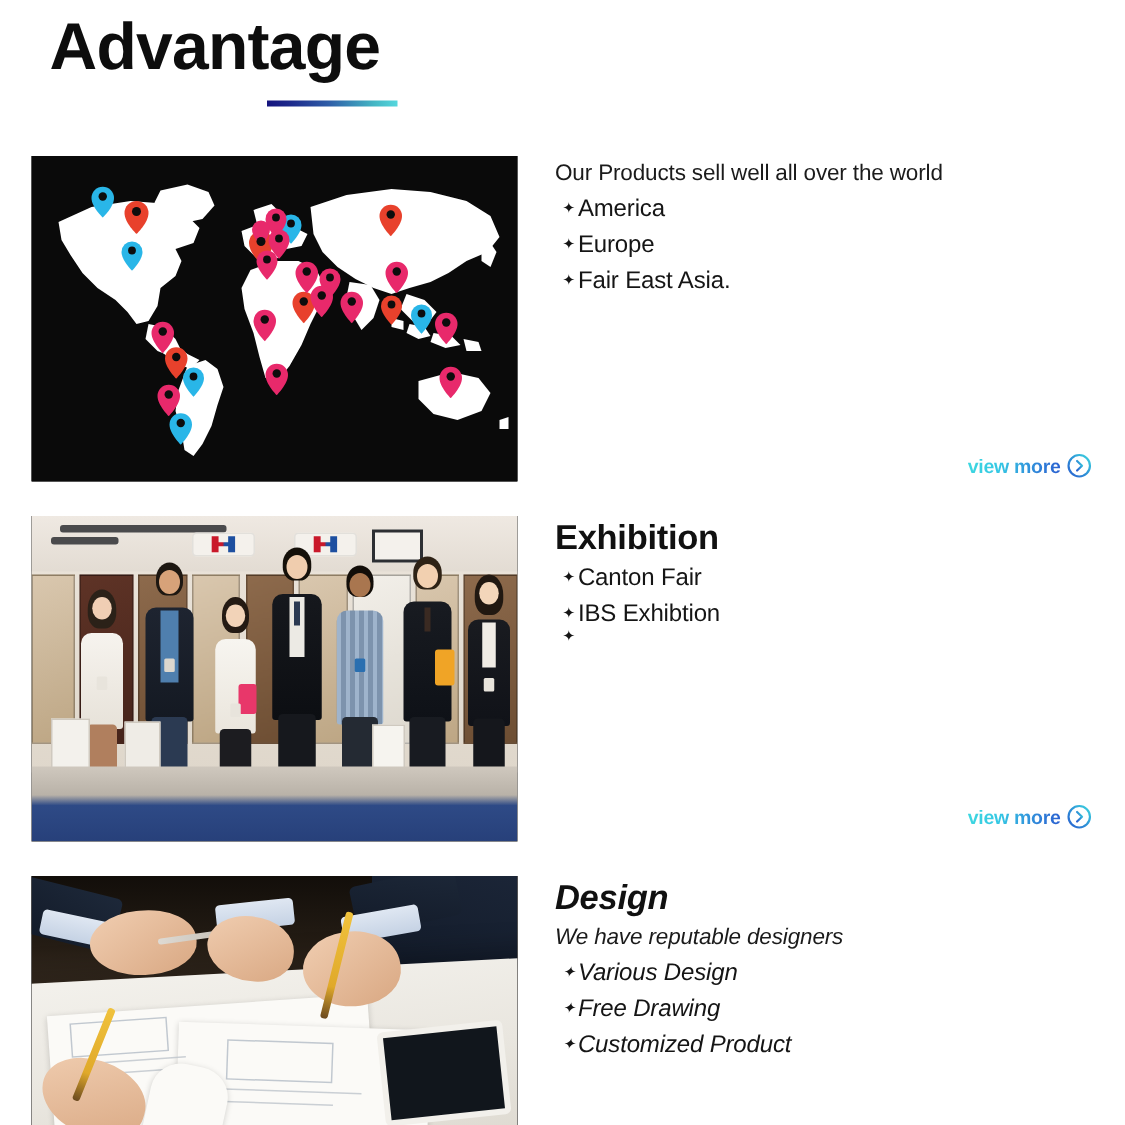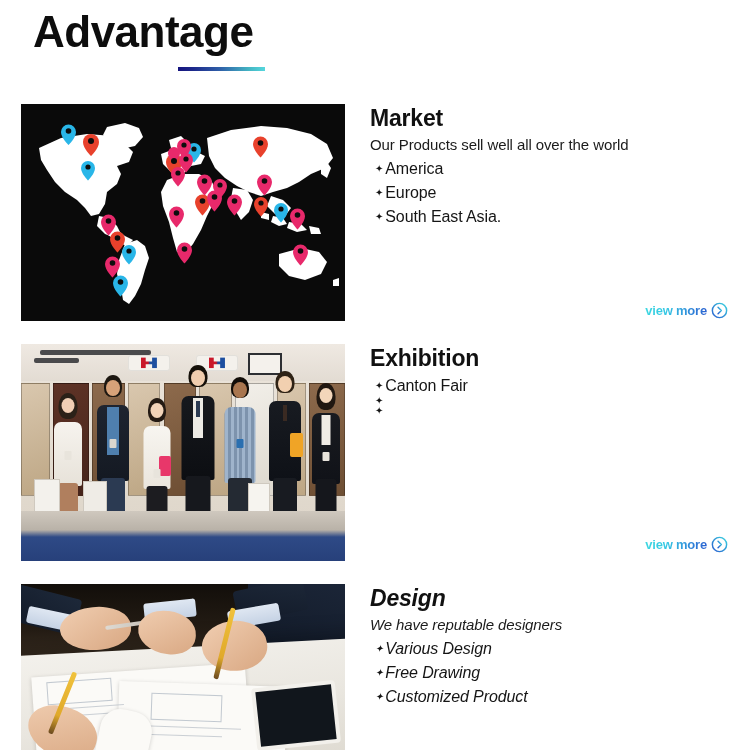--- a/index.html
+++ b/index.html
@@ -333,34 +333,33 @@
                 <circle cx="279.5" cy="147" r="2.8"></circle>
               <circle cx="87.5" cy="117" r="2.8"></circle>
                 <circle cx="91.5" cy="159" r="2.8"></circle>
             </g>
           </g>
         </svg>
       </div>
     </div>
 
     <div class="textcol">
-      <div class="sec-title">Market</div>
       <div class="sec-sub">Our Products sell well all over the world</div>
       <ul class="bullets">
         <li>
             <span class="bul">✦</span>
             <span>America</span>
           </li>
         <li>
             <span class="bul">✦</span>
             <span>Europe</span>
           </li>
         <li>
             <span class="bul">✦</span>
-            <span>South East Asia.</span>
+            <span>Fair East Asia.</span>
           </li>
       </ul>
     </div>
 
     <a class="viewmore" href="#">
       <span class="vm-text">view more</span>
       <svg class="vm-icon" viewBox="0 0 20 20">
         <defs>
           <linearGradient id="vmg1" x1="0" y1="1" x2="1" y2="0">
             <stop offset="0%" stop-color="#2a5fd0"></stop>
@@ -481,20 +480,21 @@
 
     <div class="textcol">
       <div class="sec-title">Exhibition</div>
       <ul class="bullets">
         <li>
             <span class="bul">✦</span>
             <span>Canton Fair</span>
           </li>
         <li>
             <span class="bul">✦</span>
+            <span>IBS Exhibtion</span>
           </li>
         <li>
             <span class="bul">✦</span>
           </li>
       </ul>
     </div>
 
     <a class="viewmore" href="#">
       <span class="vm-text">view more</span>
       <svg class="vm-icon" viewBox="0 0 20 20">

